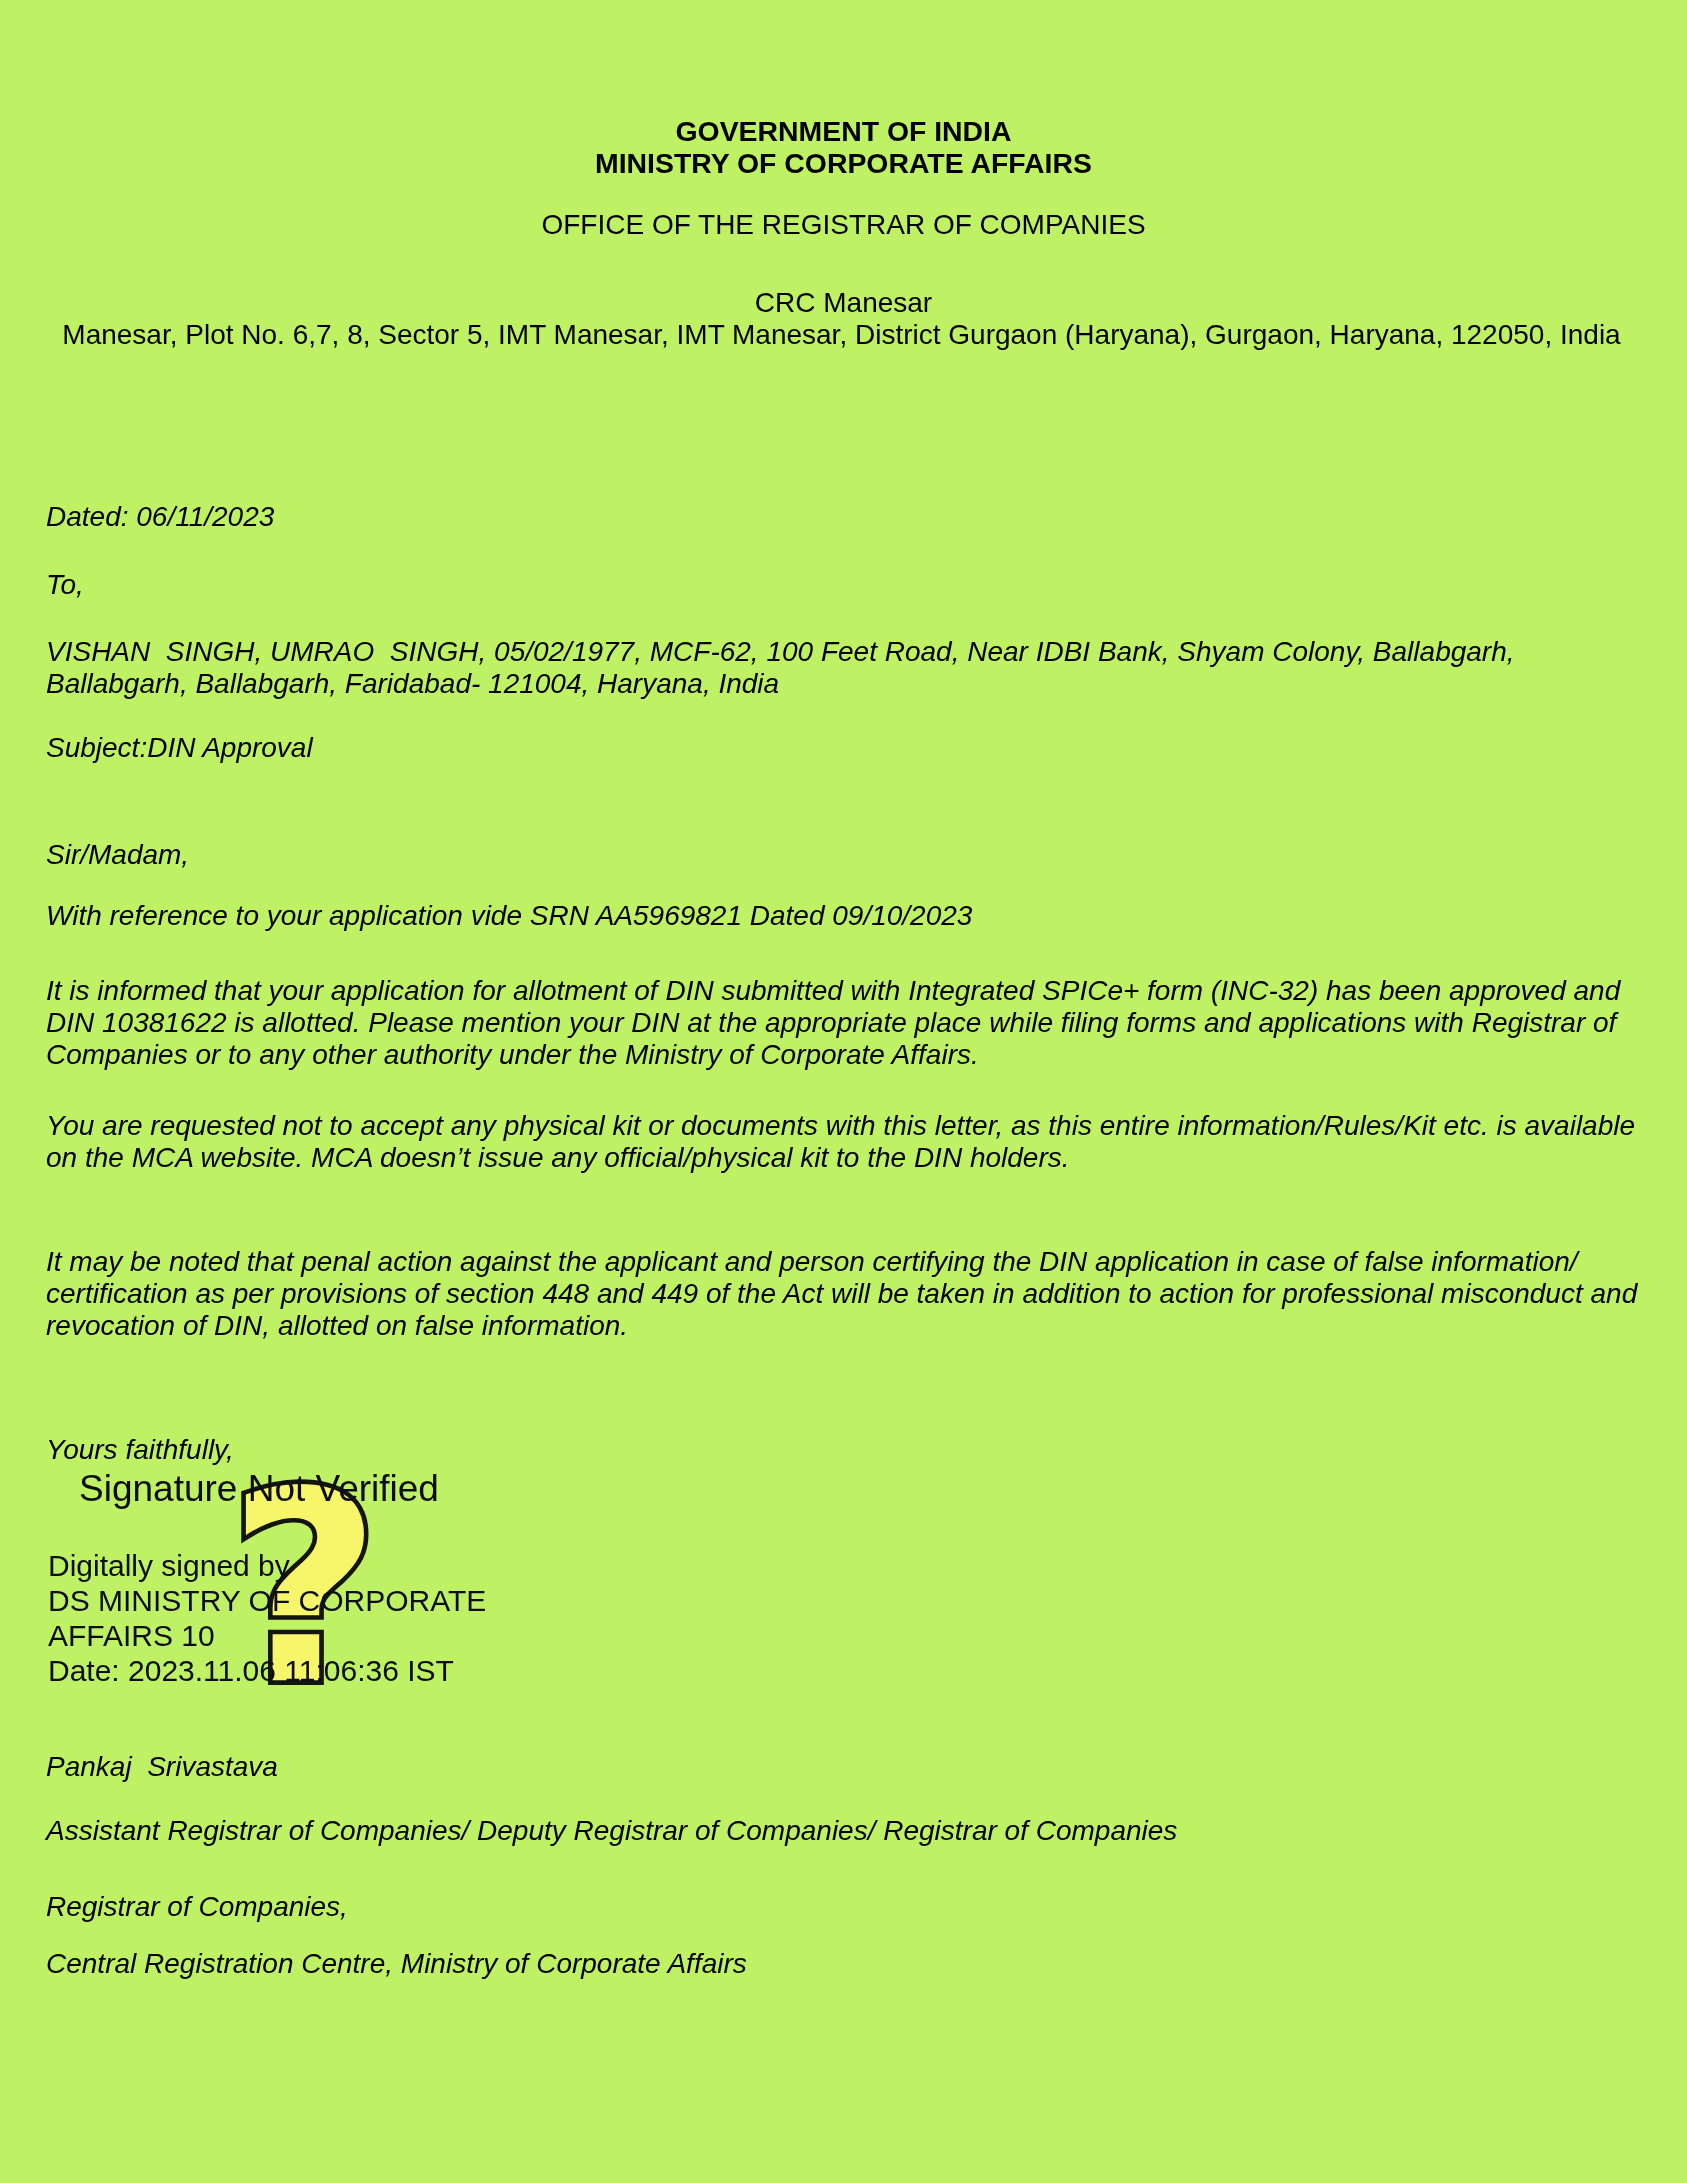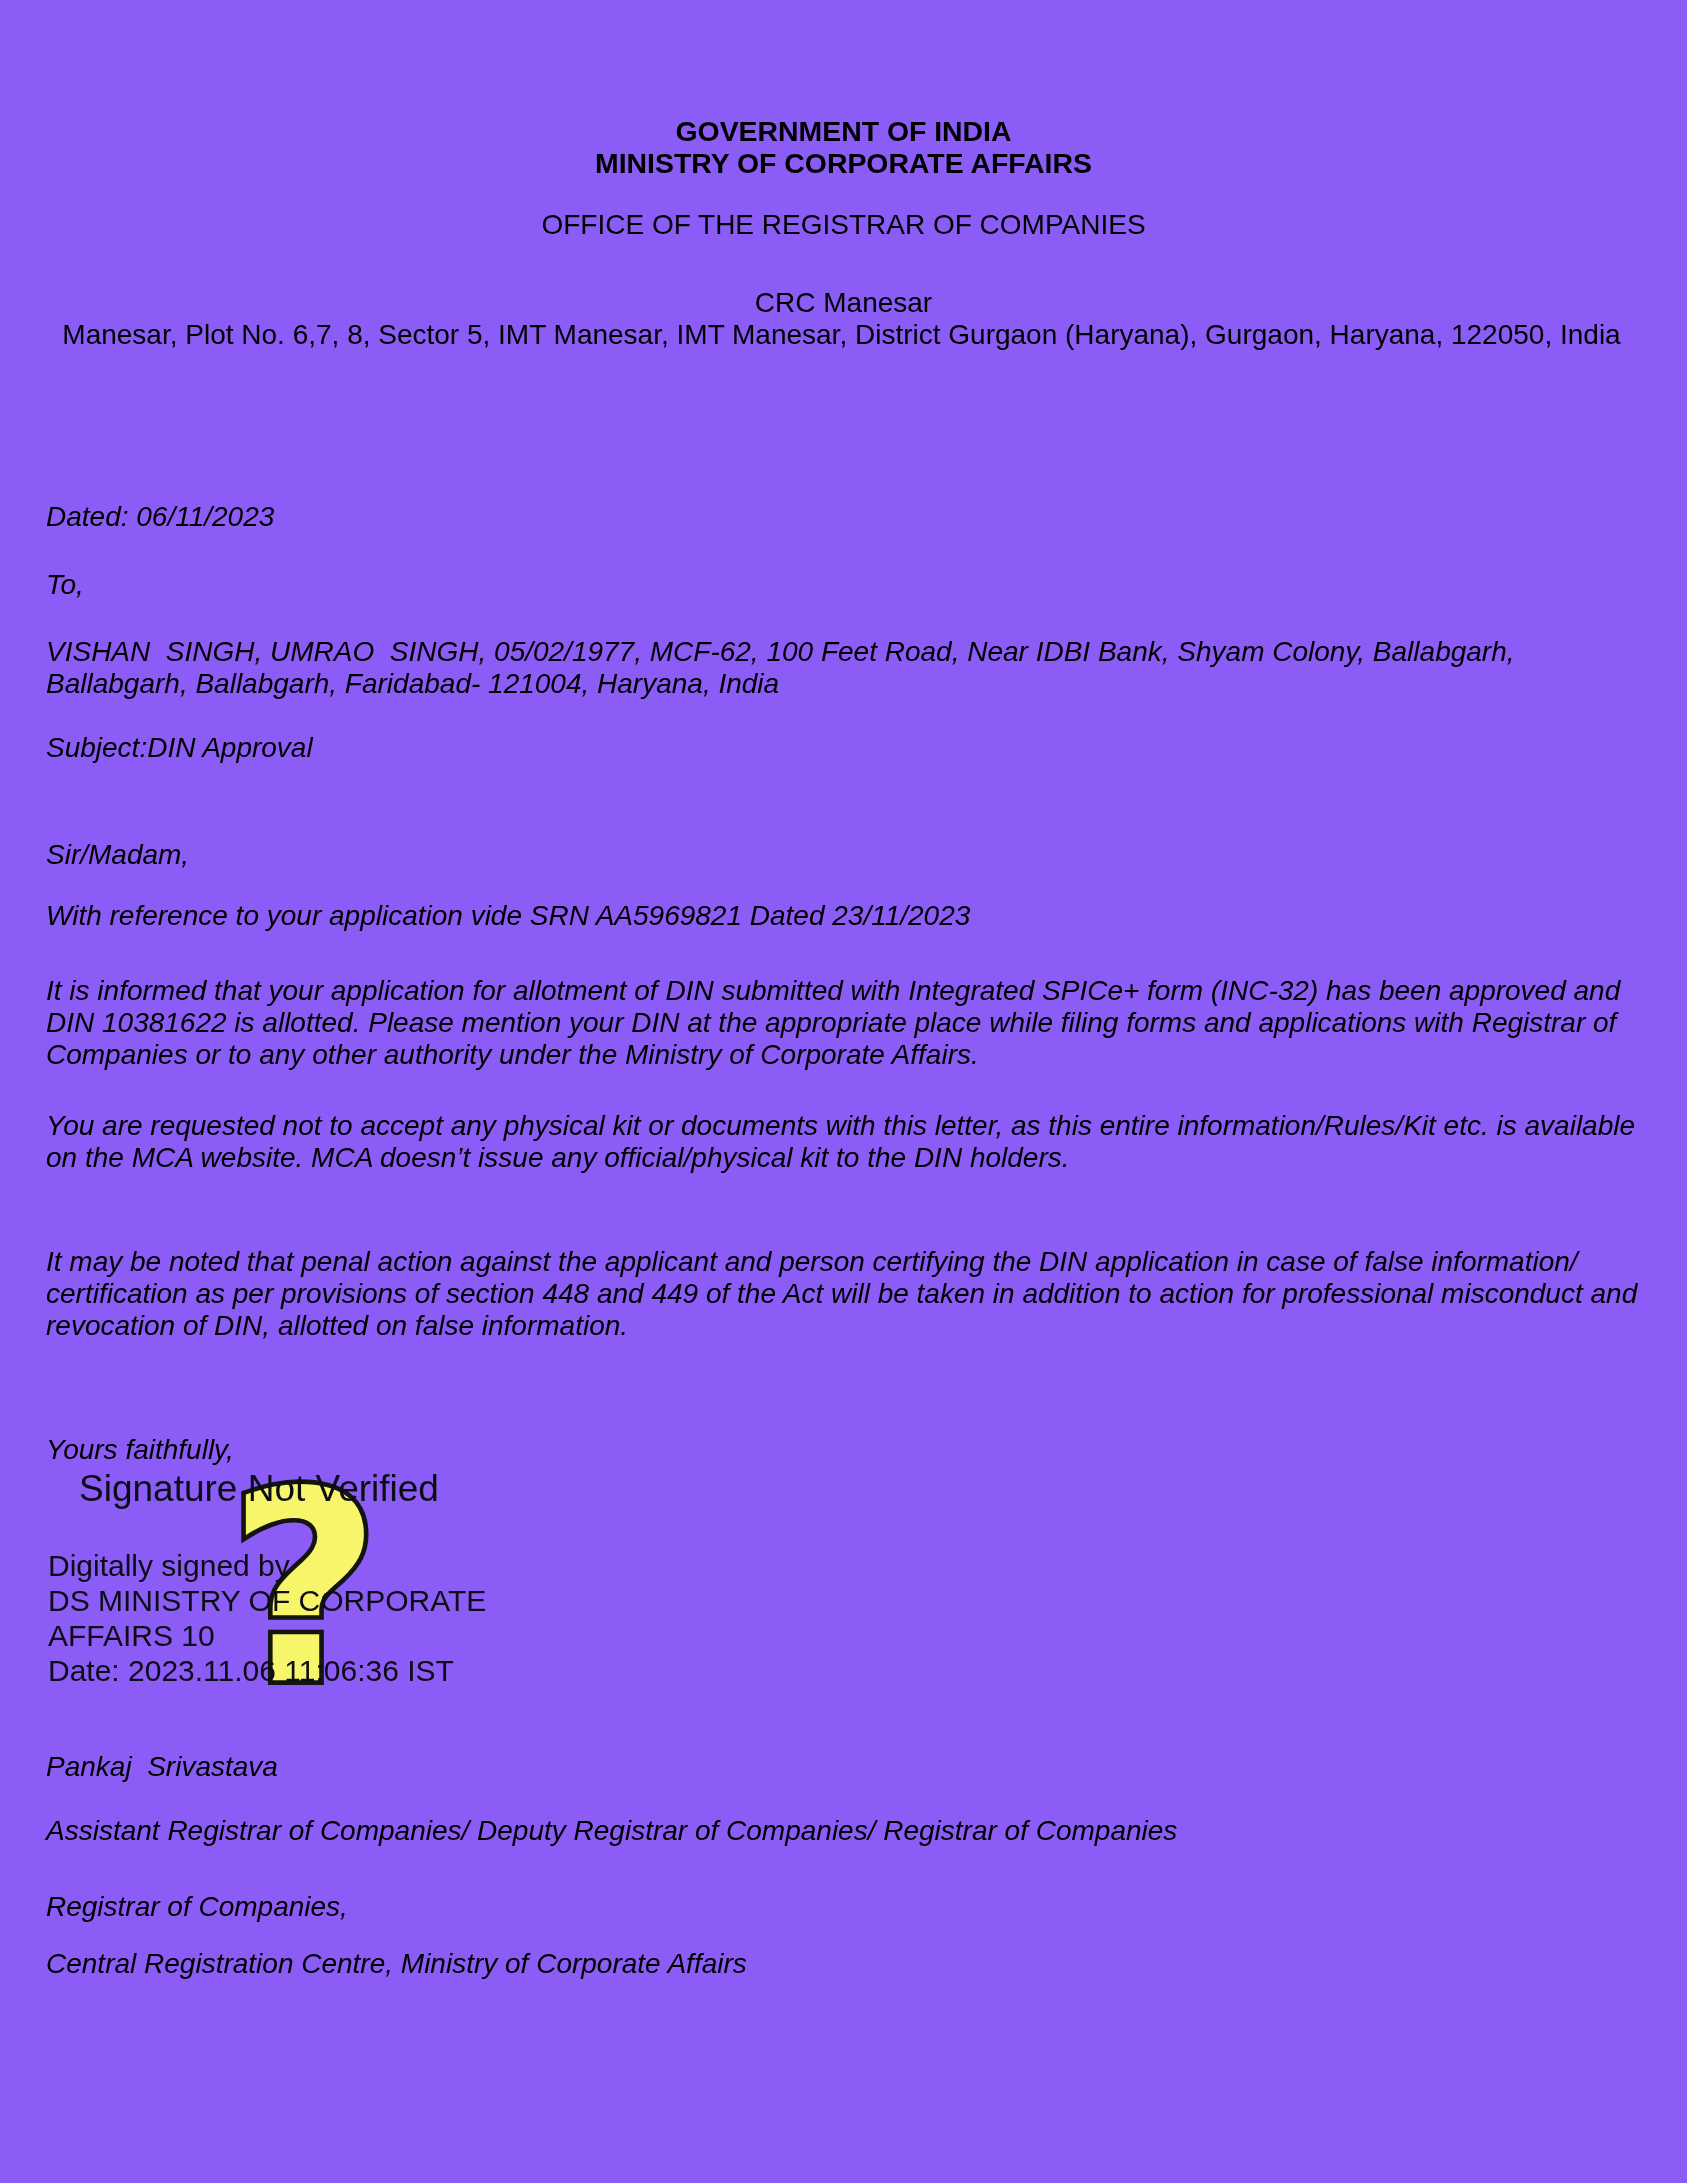--- a/index.html
+++ b/index.html
@@ -4,21 +4,21 @@
 <style>
   html, body {
     margin: 0;
     padding: 0;
     background: #ffffff;
   }
   .page {
     position: relative;
     width: 1687px;
     height: 2183px;
-    background: #8b5cf6;
+    background: #bef264;
     font-family: "Liberation Sans", "DejaVu Sans", sans-serif;
     color: #000000;
     overflow: hidden;
   }
   .abs { position: absolute; }
   .centered {
     left: 0;
     right: 0;
     text-align: center;
   }
@@ -85,21 +85,21 @@
   <div class="abs centered h-reg" style="top:210px">OFFICE OF THE REGISTRAR OF COMPANIES</div>
   <div class="abs centered h-reg" style="top:288px">CRC Manesar</div>
   <div class="abs centered h-reg" style="top:319px; left:40px; right:44px; line-height:32px;">Manesar, Plot No. 6,7, 8, Sector 5, IMT Manesar, IMT Manesar, District Gurgaon (Haryana), Gurgaon, Haryana, 122050, India</div>
 
   <div class="abs body-text z2" style="top:501px">Dated: 06/11/2023</div>
   <div class="abs body-text z2" style="top:569px">To,</div>
   <div class="abs body-text z2" style="top:636px">VISHAN  SINGH, UMRAO  SINGH, 05/02/1977, MCF-62, 100 Feet Road, Near IDBI Bank, Shyam Colony, Ballabgarh, Ballabgarh, Ballabgarh, Faridabad- 121004, Haryana, India</div>
   <div class="abs body-text z2" style="top:732px">Subject:DIN Approval</div>
 
   <div class="abs body-text z2" style="top:839px">Sir/Madam,</div>
-  <div class="abs body-text z2" style="top:900px">With reference to your application vide SRN AA5969821 Dated 23/11/2023</div>
+  <div class="abs body-text z2" style="top:900px">With reference to your application vide SRN AA5969821 Dated 09/10/2023</div>
   <div class="abs body-text z2" style="top:975px">It is informed that your application for allotment of DIN submitted with Integrated SPICe+ form (INC-32) has been approved and DIN 10381622 is allotted. Please mention your DIN at the appropriate place while filing forms and applications with Registrar of Companies or to any other authority under the Ministry of Corporate Affairs.</div>
   <div class="abs body-text z2" style="top:1110px">You are requested not to accept any physical kit or documents with this letter, as this entire information/Rules/Kit etc. is available on the MCA website. MCA doesn’t issue any official/physical kit to the DIN holders.</div>
   <div class="abs body-text z2" style="top:1246px">It may be noted that penal action against the applicant and person certifying the DIN application in case of false information/ certification as per provisions of section 448 and 449 of the Act will be taken in addition to action for professional misconduct and revocation of DIN, allotted on false information.</div>
 
   <div class="abs body-text z2" style="top:1434px">Yours faithfully,</div>
 
   <svg class="abs qmark" xmlns="http://www.w3.org/2000/svg" viewBox="0 0 320 360" width="212" height="238">
     <text x="150" y="315">?</text>
   </svg>
   <div class="abs sig-status" style="top:1470px">Signature Not Verified</div>

